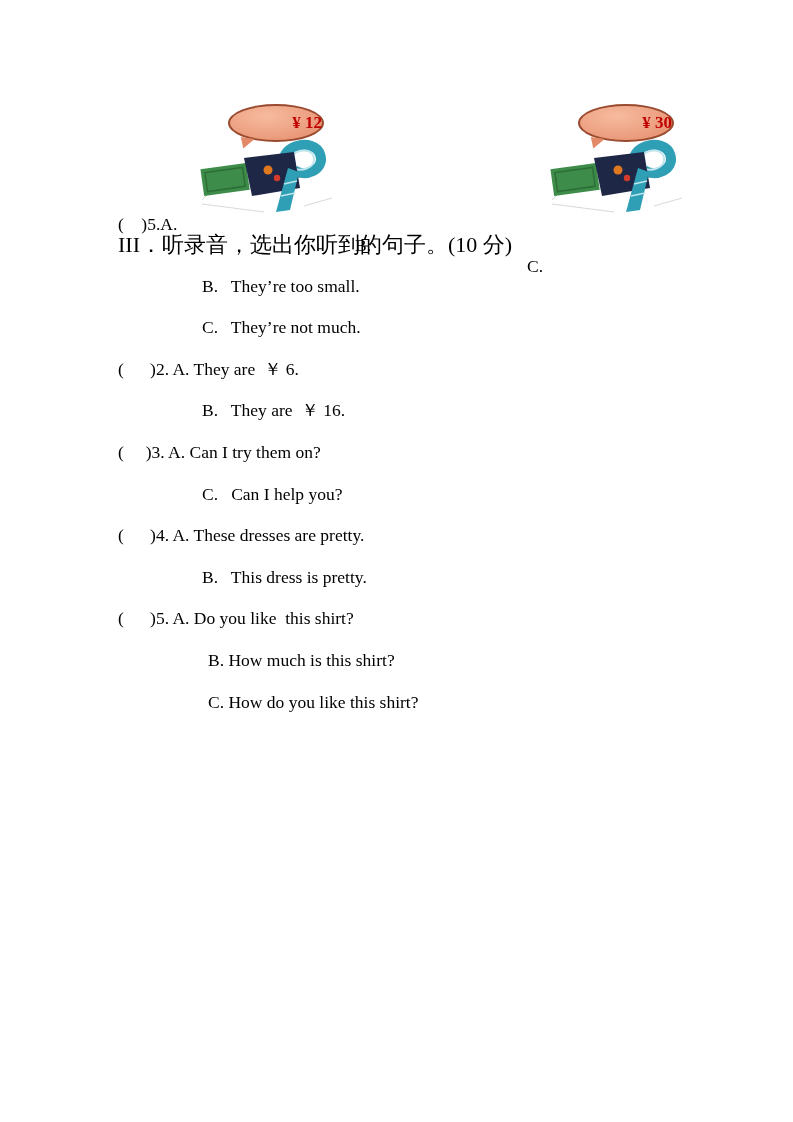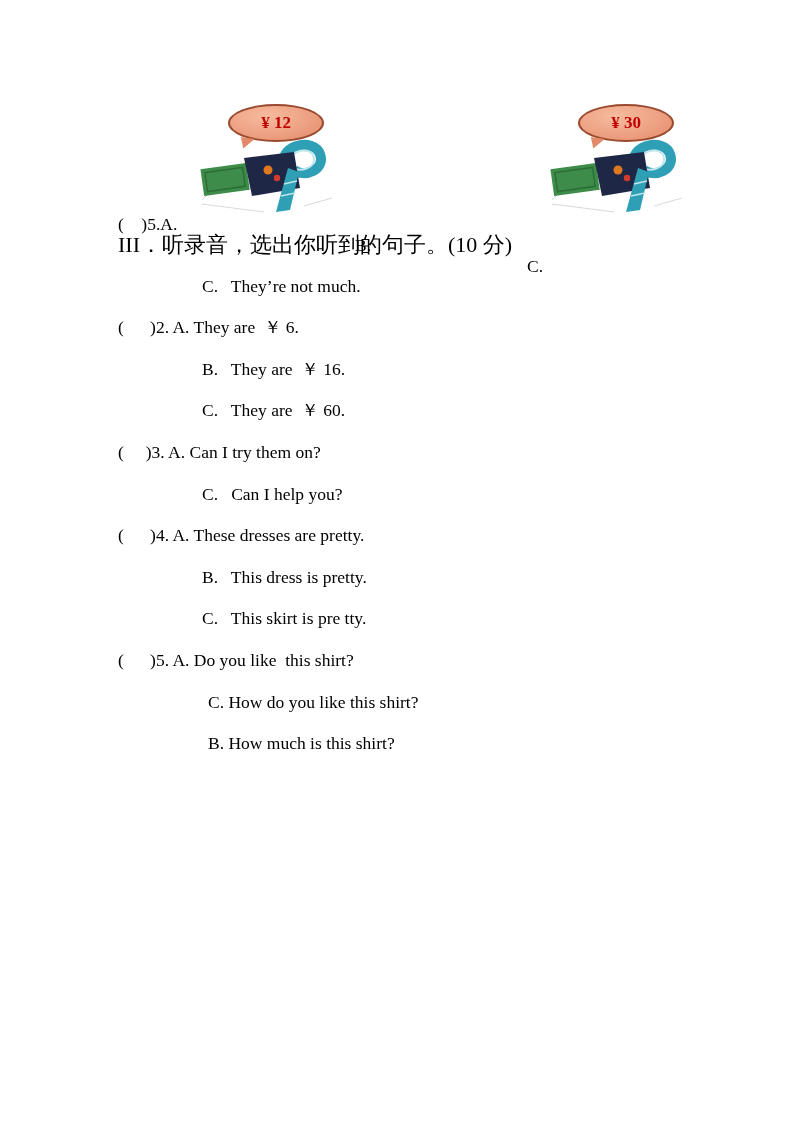--- a/index.html
+++ b/index.html
@@ -16,21 +16,21 @@
   .pic-group{position:absolute;top:98px;width:150px;height:120px;}
   .pic-group.g1{left:192px;}
   .pic-group.g2{left:372px;}
   .pic-group.g3{left:542px;}
   .bubble{
     position:absolute;top:6px;left:36px;
     width:92px;height:34px;
     background:radial-gradient(ellipse at 40% 30%, #f7bb9e 0%, #eda183 55%, #e28a67 100%);
     border:2px solid #9a4a2f;
     border-radius:50%;
-    display:flex;align-items:center;justify-content:center;
+    display:flex;align-items:center;justify-content:flex-end;
     color:#c00000;font-weight:bold;font-size:17px;
     font-family:"Liberation Serif","DejaVu Serif",serif;
     z-index:2;
   }
   .bubble::after{
     content:"";
     position:absolute;left:10px;bottom:-9px;
     width:0;height:0;
     border-left:4px solid transparent;
     border-right:10px solid transparent;
@@ -109,31 +109,30 @@
 
   <div class="q5-line">
     <span class="lead">(    )5.A.</span>
     <span class="optb">B.</span>
     <span class="optc">C.</span>
   </div>
 
   <div class="listening">
     <div class="tline heading">III．听录音，选出你听到的句子。(10 分)</div>
 
+    <div class="tline opt">B.   They’re too small.</div>
     <div class="tline opt">C.   They’re not much.</div>
 
     <div class="tline">(      )2. A. They are  ￥ 6.</div>
     <div class="tline opt">B.   They are  ￥ 16.</div>
-    <div class="tline opt">C.   They are  ￥ 60.</div>
 
     <div class="tline">(     )3. A. Can I try them on?</div>
     <div class="tline opt">C.   Can I help you?</div>
 
     <div class="tline">(      )4. A. These dresses are pretty.</div>
     <div class="tline opt">B.   This dress is pretty.</div>
-    <div class="tline opt">C.   This skirt is pre tty.</div>
 
     <div class="tline">(      )5. A. Do you like  this shirt?</div>
+    <div class="tline opt opt5">B. How much is this shirt?</div>
     <div class="tline opt opt5">C. How do you like this shirt?</div>
-    <div class="tline opt opt5">B. How much is this shirt?</div>
   </div>
 
 </div>
 
 </body></html>

